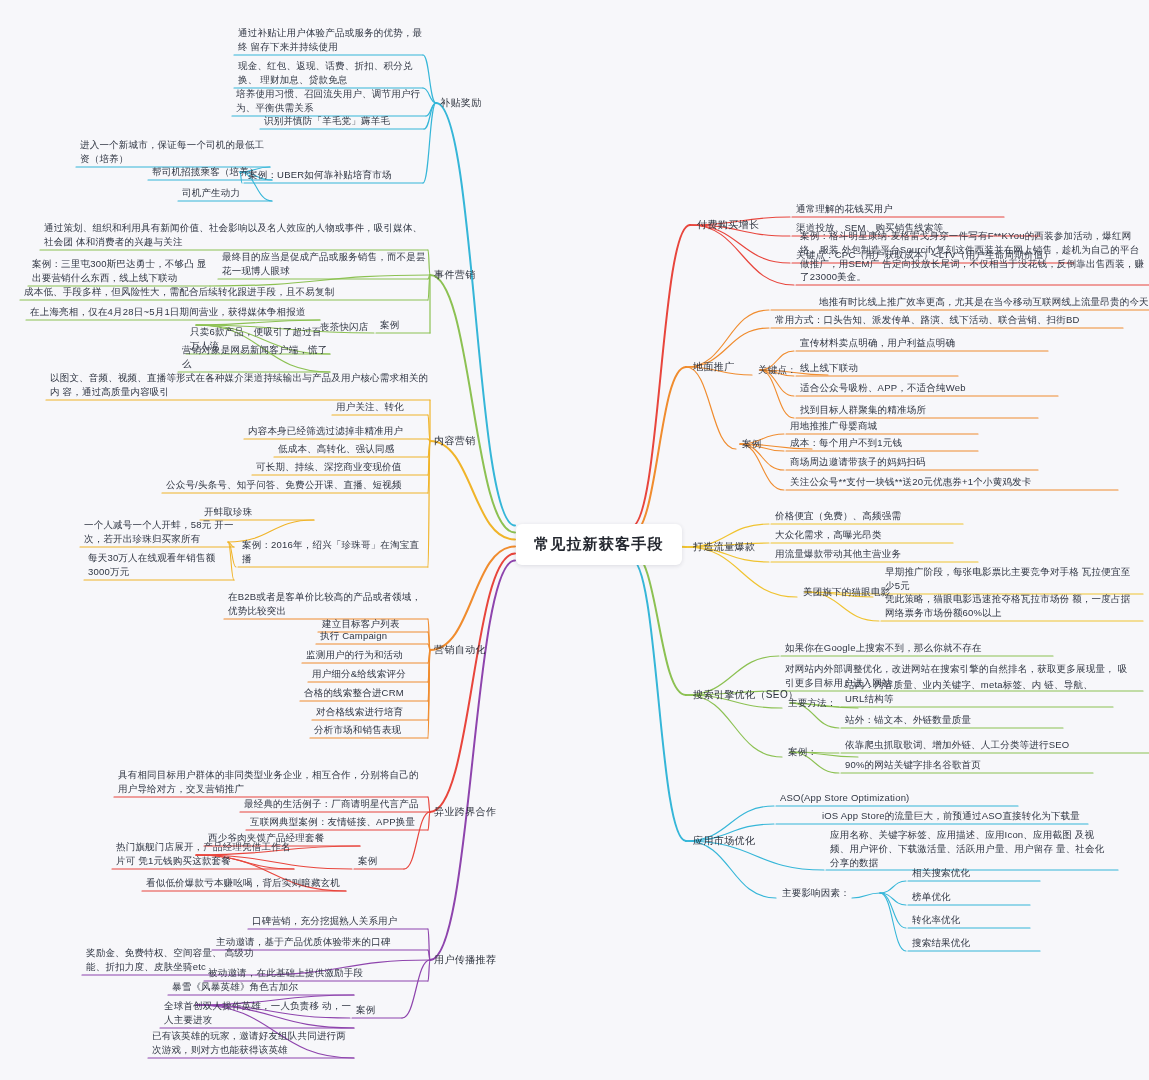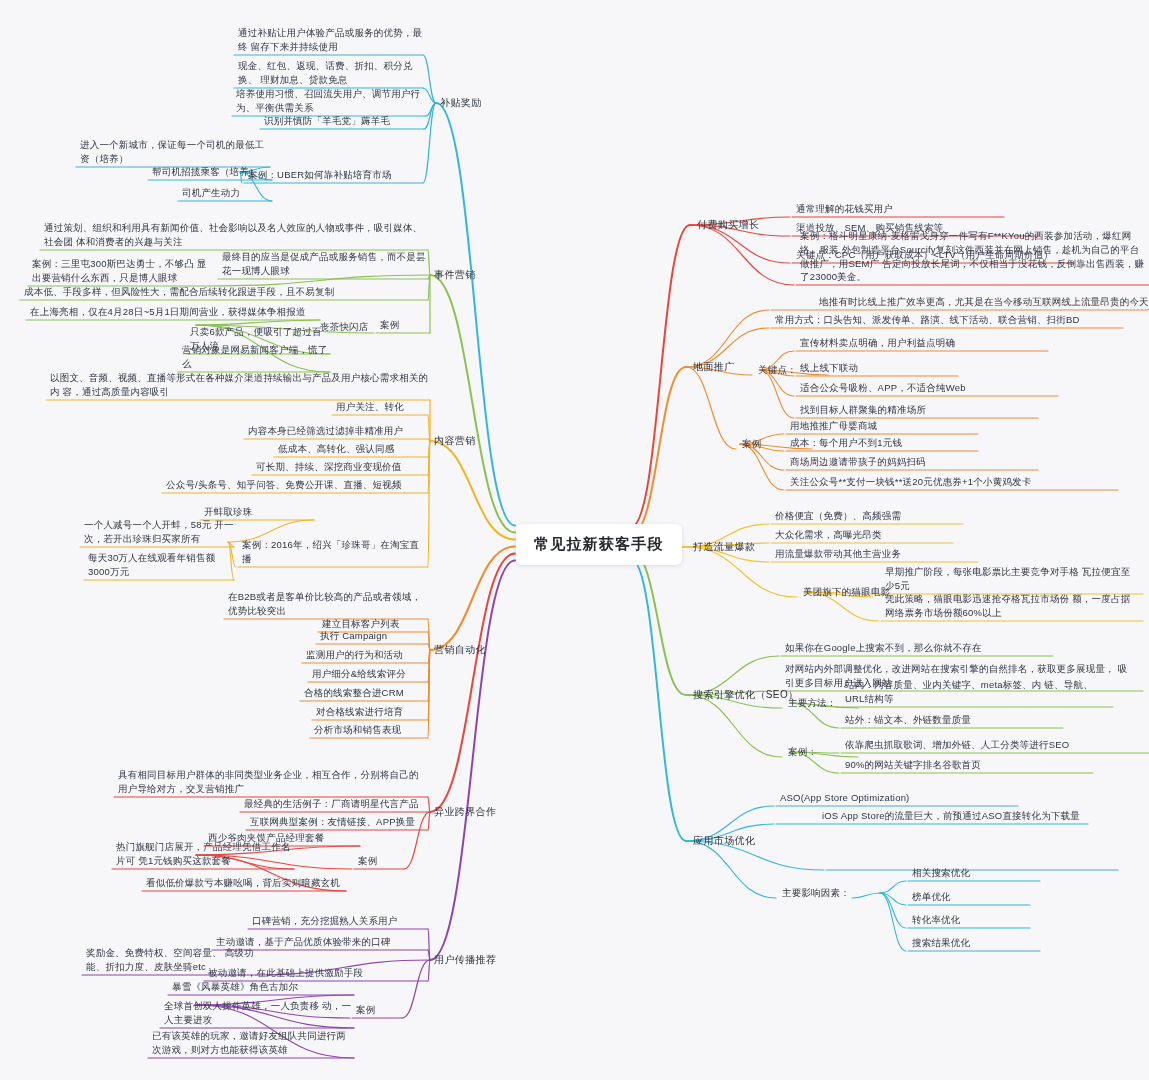--- a/index.html
+++ b/index.html
@@ -247,21 +247,21 @@
     <div class="node wrap" style="left: 264px; top: 114px; width: 160px;">识别并慎防「羊毛党」薅羊毛</div>
     <div class="node wrap" style="left: 248px; top: 168px; width: 175px;">案例：UBER如何靠补贴培育市场</div>
     <div class="node wrap" style="left: 80px; top: 138px; width: 190px;">进入一个新城市，保证每一个司机的最低工
 资（培养）</div>
     <div class="node wrap" style="left: 152px; top: 165px; width: 120px;">帮司机招揽乘客（培养）</div>
     <div class="node wrap" style="left: 182px; top: 186px; width: 90px;">司机产生动力</div>
     <div class="node branch-label" style="left: 434px; top: 268px;">事件营销</div>
     <div class="node wrap" style="left: 44px; top: 221px; width: 384px;">通过策划、组织和利用具有新闻价值、社会影响以及名人效应的人物或事件，吸引媒体、社会团
 体和消费者的兴趣与关注</div>
     <div class="node wrap" style="left: 32px; top: 257px; width: 178px;">案例：三里屯300斯巴达勇士，不够凸
-显出要营销什么东西，只是博人眼球</div>
+显出要营销什么东西，线上线下联动</div>
     <div class="node wrap" style="left: 222px; top: 250px; width: 206px;">最终目的应当是促成产品或服务销售，而不是昙
 花一现博人眼球</div>
     <div class="node wrap" style="left: 24px; top: 285px; width: 404px;">成本低、手段多样，但风险性大，需配合后续转化跟进手段，且不易复制</div>
     <div class="node wrap" style="left: 380px; top: 318px; width: 50px;">案例</div>
     <div class="node" style="left: 320px; top: 320px;">丧茶快闪店</div>
     <div class="node wrap" style="left: 30px; top: 305px; width: 290px;">在上海亮相，仅在4月28日~5月1日期间营业，获得媒体争相报道</div>
     <div class="node wrap" style="left: 190px; top: 325px; width: 140px;">只卖6款产品，便吸引了超过百万人流</div>
     <div class="node wrap" style="left: 182px; top: 343px; width: 148px;">营销对象是网易新闻客户端，慌了么</div>
     <div class="node branch-label" style="left: 434px; top: 434px;">内容营销</div>
     <div class="node wrap" style="left: 50px; top: 371px; width: 380px;">以图文、音频、视频、直播等形式在各种媒介渠道持续输出与产品及用户核心需求相关的内
@@ -344,18 +344,21 @@
     <div class="node" style="left: 788px; top: 696px;">主要方法：</div>
     <div class="node wrap" style="left: 845px; top: 678px; width: 260px;">站内：内容质量、业内关键字、meta标签、内
 链、导航、URL结构等</div>
     <div class="node wrap" style="left: 845px; top: 713px; width: 210px;">站外：锚文本、外链数量质量</div>
     <div class="node" style="left: 788px; top: 745px;">案例：</div>
     <div class="node wrap" style="left: 845px; top: 738px; width: 300px;">依靠爬虫抓取歌词、增加外链、人工分类等进行SEO</div>
     <div class="node wrap" style="left: 845px; top: 758px; width: 240px;">90%的网站关键字排名谷歌首页</div>
     <div class="node branch-label" style="left: 693px; top: 834px;">应用市场优化</div>
     <div class="node wrap" style="left: 780px; top: 791px; width: 230px;">ASO(App Store Optimization)</div>
     <div class="node wrap" style="left: 780px; top: 809px; width: 300px; text-align: right;">iOS App Store的流量巨大，前预通过ASO直接转化为下载量</div>
+    <div class="node wrap" style="left: 830px; top: 828px; width: 280px;">应用名称、关键字标签、应用描述、应用Icon、应用截图
+及视频、用户评价、下载激活量、活跃用户量、用户留存
+量、社会化分享的数据</div>
     <div class="node" style="left: 782px; top: 886px;">主要影响因素：</div>
     <div class="node wrap" style="left: 912px; top: 866px; width: 120px;">相关搜索优化</div>
     <div class="node wrap" style="left: 912px; top: 890px; width: 110px;">榜单优化</div>
     <div class="node wrap" style="left: 912px; top: 913px; width: 110px;">转化率优化</div>
     <div class="node wrap" style="left: 912px; top: 936px; width: 120px;">搜索结果优化</div>
   </div>
 
 </body></html>

